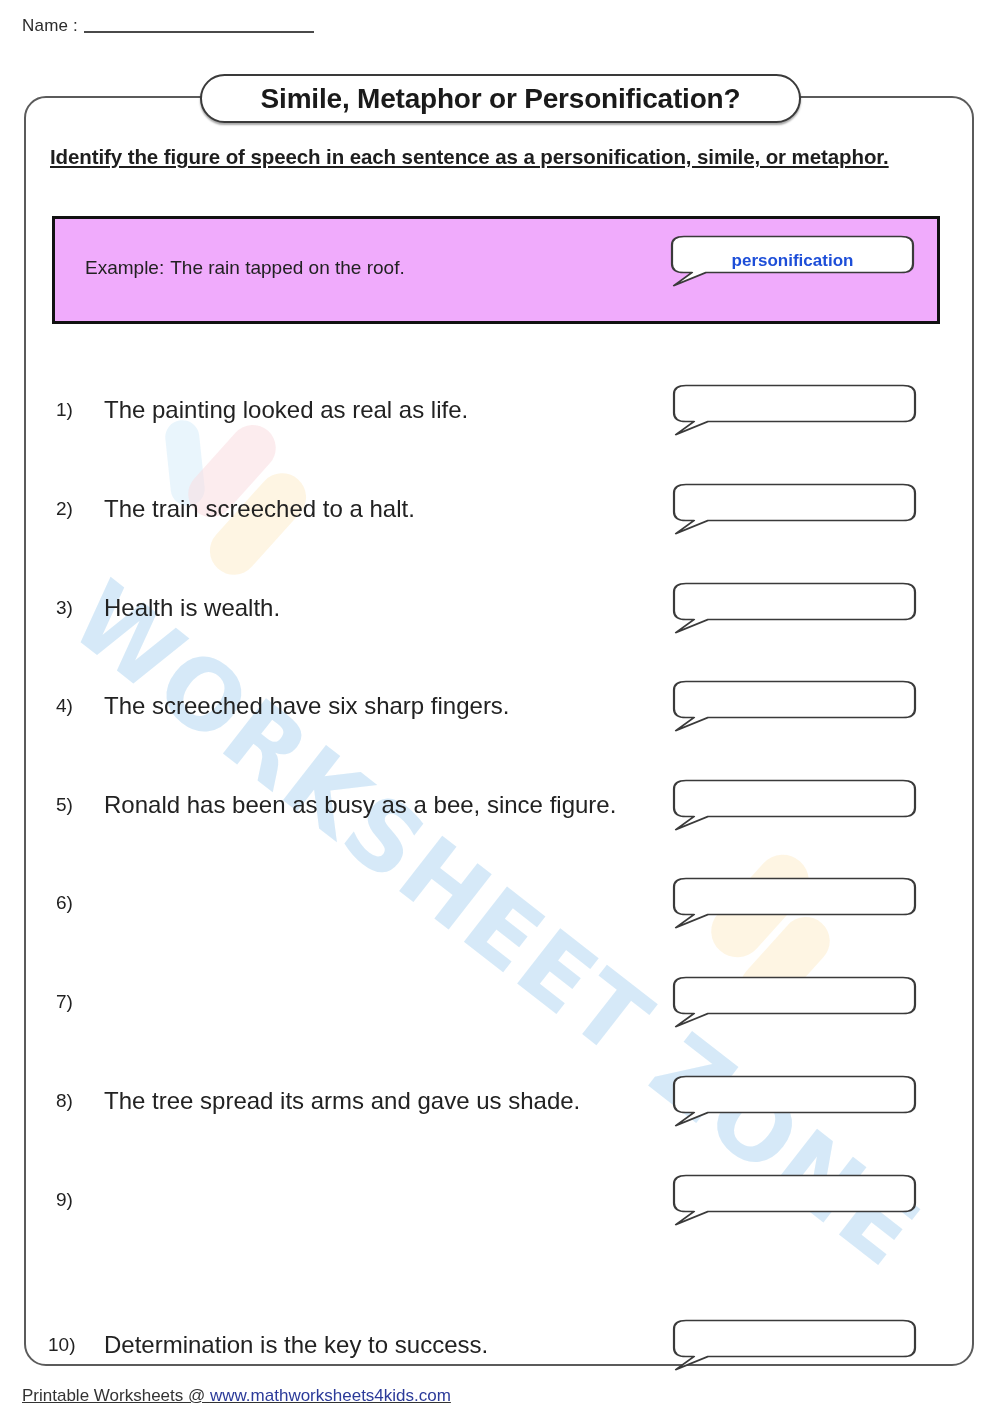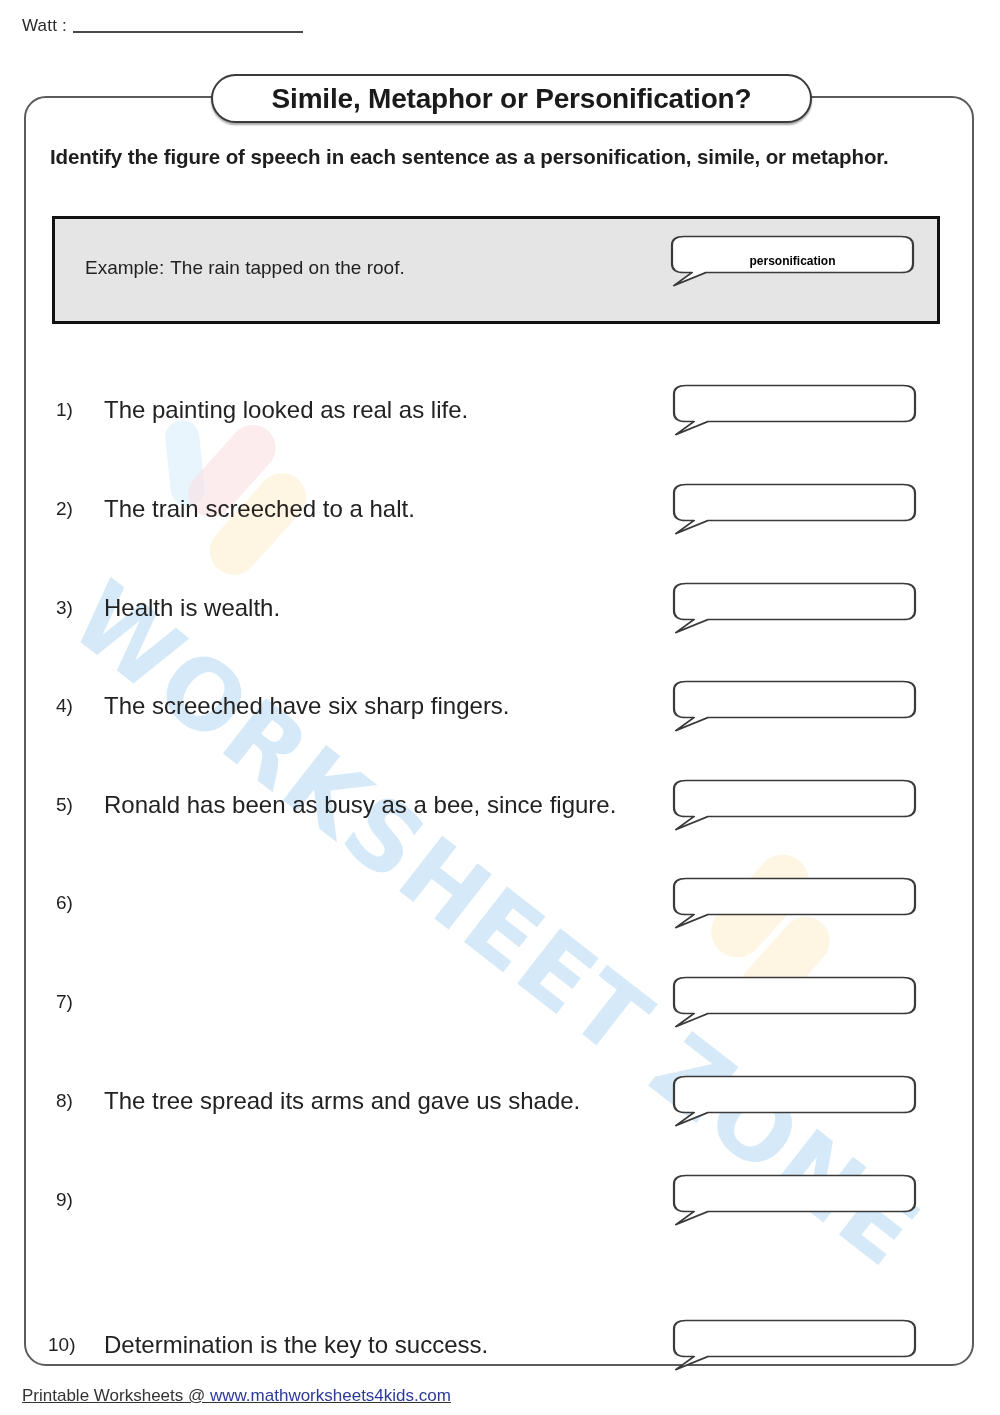--- a/index.html
+++ b/index.html
@@ -46,21 +46,21 @@
     height: 1270px;
     border: 2px solid #5b5b5b;
     border-radius: 22px;
     box-sizing: border-box;
     background: transparent;
   }
 
   
   .title-pill {
     position: absolute;
-    left: 211px;
+    left: 200px;
     top: 74px;
     width: 601px;
     height: 49px;
     box-sizing: border-box;
     border: 2px solid #3a3a3a;
     border-radius: 26px;
     background: #ffffff;
     display: flex;
     align-items: center;
     justify-content: center;
@@ -79,32 +79,33 @@
   .instruction {
     position: absolute;
     left: 50px;
     top: 142px;
     width: 890px;
     font-size: 20.5px;
     font-weight: bold;
     line-height: 30px;
     color: #1e1e1e;
     letter-spacing: -0.1px;
+    text-decoration: underline;
   }
 
   
   .example-box {
     position: absolute;
     left: 52px;
     top: 216px;
     width: 888px;
     height: 108px;
     box-sizing: border-box;
     border: 3px solid #111111;
-    background: #e5e5e5;
+    background: #f0abfc;
   }
   .example-text {
     position: absolute;
     left: 30px;
     top: 38px;
     font-size: 19px;
     color: #222222;
     white-space: nowrap;
   }
   .example-text .ex-label { margin-right: 6px; }
@@ -123,23 +124,23 @@
   }
   .bubble-label {
     position: absolute;
     left: 0;
     top: 0;
     width: 245px;
     height: 52px;
     display: flex;
     align-items: center;
     justify-content: center;
-    font-size: 12px;
+    font-size: 17px;
     font-weight: bold;
-    color: #000000;
+    color: #1d4ed8;
     pointer-events: none;
   }
   .bubble.example-bubble {
     left: 670px;
     top: 235px;
     z-index: 4;
   }
 
   
   .q-list {
@@ -262,21 +263,21 @@
   <div class="wm-blob b1"></div>
   <div class="wm-blob b2"></div>
   <div class="wm-blob b4"></div>
   <div class="wm-blob b5"></div>
   <div class="wm-text">WORKSHEET ZONE</div>
 </div>
 
 <div class="content-layer">
 
   <div class="name-row">
-    <span class="name-label">Watt :</span>
+    <span class="name-label">Name :</span>
     <span class="name-line"></span>
   </div>
 
   <div class="sheet-frame"></div>
 
   <div class="title-pill">
     <span class="title-text">Simile, Metaphor or Personification?</span>
   </div>
 
   <div class="instruction">Identify the figure of speech in each sentence as a personification, simile, or metaphor.</div>

